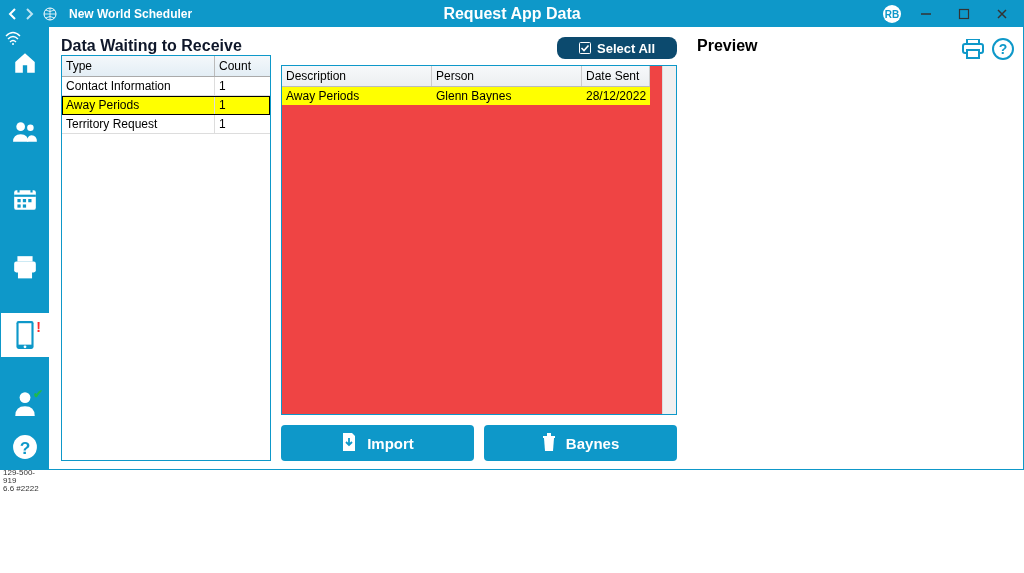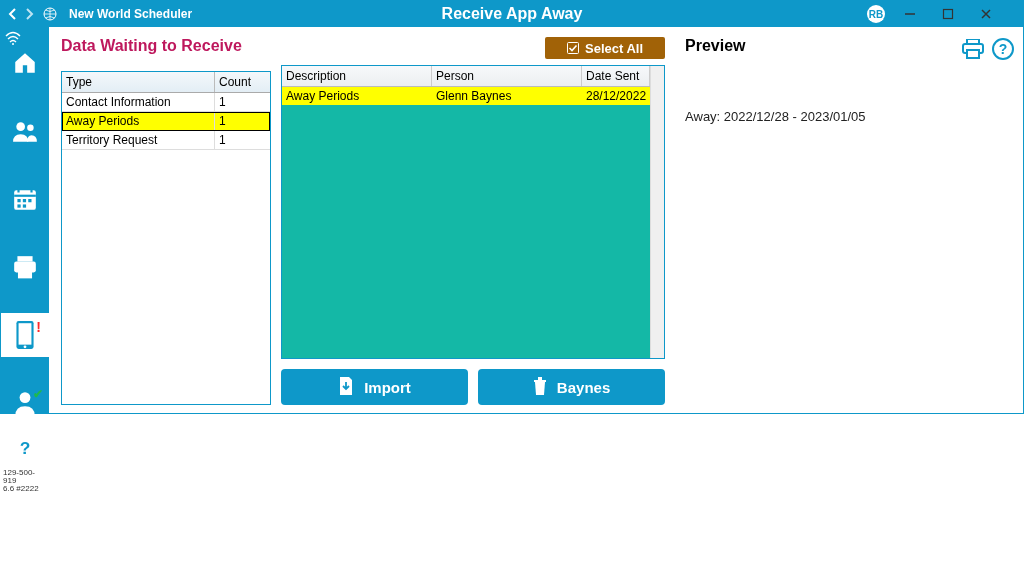--- a/index.html
+++ b/index.html
@@ -1,26 +1,26 @@
 <!DOCTYPE html>
 <html><head>
 <meta charset="utf-8">
 <style>
   * { box-sizing: border-box; margin: 0; padding: 0; }
   html, body { width: 1024px; height: 573px; font-family: "Segoe UI", Arial, sans-serif; overflow: hidden; background:#fff;}
-  .frame { width:1024px; height:414px; border:1px solid #0e98c9; display:flex; flex-direction:column; background:#fff;}
+  .frame { width:1024px; height:470px; border:1px solid #0e98c9; display:flex; flex-direction:column; background:#fff;}
   
   .titlebar { height:26px; background:#0e98c9; display:flex; align-items:center; color:#fff; font-size:12px; position:relative;}
   .titlebar .nav { display:flex; align-items:center; gap:4px; padding-left:6px;}
   .chev { width:12px; height:12px; }
   .chev svg{display:block;}
   .globe { width:14px; height:14px; display:flex; align-items:center; justify-content:center; margin:0 4px;}
   .title-app { font-weight:600; color:#fff; margin-left:4px; font-size:12px;}
   .title-center { position:absolute; left:50%; transform:translateX(-50%); font-size:16px; font-weight:600; color:#fff;}
-  .win-ctrls { margin-left:auto; display:flex; align-items:center; gap:12px; padding-right:24px;text-decoration:underline;}
+  .win-ctrls { margin-left:auto; display:flex; align-items:center; gap:12px; padding-right:8px;text-decoration:underline;}
   .avatar { width:18px; height:18px; border-radius:50%; background:#fff; color:#0e98c9; font-size:10px; font-weight:700; display:flex; align-items:center; justify-content:center;}
   .wc { width:26px; height:20px; display:flex; align-items:center; justify-content:center;}
   .wc svg { display:block; }
   
   .body { flex:1; display:flex; min-height:0;}
   
   .sidebar { width:48px; background:#0e98c9; display:flex; flex-direction:column; align-items:center; color:#fff; position:relative;}
   .sb-wifi { position:absolute; top:4px; left:4px;}
   .sb-list { margin-top:14px; display:flex; flex-direction:column; gap:24px; align-items:center; width:100%;}
   .sb-item { width:48px; height:44px; display:flex; align-items:center; justify-content:center; position:relative;}
@@ -29,39 +29,39 @@
   .sb-item svg { fill:#fff; }
   .sb-badge-red { position:absolute; top:6px; right:8px; color:#ff2a2a; font-weight:900; font-size:14px;}
   .sb-badge-green { position:absolute; top:6px; right:6px; color:#1fb94c; font-weight:900; font-size:12px;}
   .sb-bottom { margin-top:auto; padding-bottom:4px; width:100%;}
   .sb-help { width:48px; height:44px; display:flex; align-items:center; justify-content:center;}
   .sb-status { font-size:8px; color:#333; line-height:1; text-align:left; padding:0 2px;}
   
   .main { flex:1; display:flex; padding:10px 8px 8px 12px; gap:10px; min-width:0;}
   
   .col1 { width:210px; display:flex; flex-direction:column;}
-  .col1-title { font-size:16px; font-weight:700; color:#be185d; margin-bottom:16px;}
+  .col1-title { font-size:16px; font-weight:700; color:#0f172a; margin-bottom:0;}
   .table1 { flex:1; border:1px solid #0e98c9; background:#fff; overflow:hidden;}
   .t1-head { display:flex; background:linear-gradient(#f4f8fb,#e3eef5); border-bottom:1px solid #aaa; font-size:12px; }
   .t1-head .th { padding:3px 4px; border-right:1px solid #bbb;}
   .t1-head .th:last-child{border-right:none;}
   .th-type{ width:153px;}
   .th-count{ flex:1;}
   .t1-row { display:flex; font-size:12px; border-bottom:1px solid #ddd;}
   .t1-row .td { padding:2px 4px; border-right:1px solid #ddd;}
   .t1-row .td:last-child{border-right:none;}
   .td-type{ width:153px;}
   .td-count{ flex:1;}
   .t1-row.sel { background:#ffff00; outline:1px solid #000; outline-offset:-1px;}
   
   .col2 { flex:1; display:flex; flex-direction:column; max-width:430px;}
   .sel-buttons { display:flex; gap:10px; justify-content:flex-end; margin-bottom:6px;}
-  .btn-pill { background:#a16207; color:#fff; font-size:13px; font-weight:700; border:none; border-radius:2px; height:22px; width:120px; display:flex; align-items:center; justify-content:center; gap:6px; cursor:pointer;}
+  .btn-pill { background:#0c4a6e; color:#fff; font-size:13px; font-weight:700; border:none; border-radius:8px; height:22px; width:120px; display:flex; align-items:center; justify-content:center; gap:6px; cursor:pointer;}
   .btn-pill span.icon { width:12px; height:12px; display:flex; align-items:center; justify-content:center;}
-  .table2 { flex:1; border:1px solid #0e98c9; background:#14b8a6; overflow:hidden; display:flex;}
+  .table2 { flex:1; border:1px solid #0e98c9; background:#ef4444; overflow:hidden; display:flex;gap:12px;}
   .t2-body { flex:1;}
   .t2-head { display:flex; background:linear-gradient(#f7f9fb,#eceff1); border-bottom:1px solid #bbb; font-size:12px;}
   .t2-head .th{ padding:3px 4px; border-right:1px solid #ccc;}
   .th-desc{ width:150px;}
   .th-person{ width:150px;}
   .th-date{ flex:1; border-right:none;}
   .t2-row { display:flex; font-size:12px;}
   .t2-row .td{ padding:2px 4px;}
   .td-desc{ width:150px;}
   .td-person{ width:150px;}
@@ -96,21 +96,21 @@
           </svg>
       </span>
       <span class="globe">
         <svg width="14" height="14" viewBox="0 0 14 14">
             <circle cx="7" cy="7" r="6" stroke="#fff" stroke-width="1" fill="none"></circle>
             <path d="M1 7 H13 M7 1 V13 M2.5 3 Q7 6 11.5 3 M2.5 11 Q7 8 11.5 11" stroke="#fff" stroke-width="0.8" fill="none"></path>
           </svg>
       </span>
       <span class="title-app">New World Scheduler</span>
     </div>
-    <div class="title-center">Receive App Away</div>
+    <div class="title-center">Request App Data</div>
     <div class="win-ctrls">
       <div class="avatar">RB</div>
       <div class="wc">
         <svg width="12" height="12" viewBox="0 0 12 12">
             <line x1="1" y1="6" x2="11" y2="6" stroke="#333" stroke-width="1.5"></line>
           </svg>
       </div>
       <div class="wc">
         <svg width="12" height="12" viewBox="0 0 12 12">
             <rect x="1.5" y="1.5" width="9" height="9" stroke="#333" stroke-width="1.2" fill="none"></rect>
@@ -283,17 +283,16 @@
                 </svg>
             </div>
             <div class="top-icon">
               <svg width="22" height="22" viewBox="0 0 22 22">
                   <circle cx="11" cy="11" r="10" fill="none" stroke="#0e98c9" stroke-width="2"></circle>
                   <text x="11" y="16" text-anchor="middle" font-size="14" font-weight="900" fill="#0e98c9">?</text>
                 </svg>
             </div>
           </div>
         </div>
-        <div class="preview-text">Away: 2022/12/28 - 2023/01/05</div>
       </div>
     </div>
   </div>
 </div>
 
 </body></html>

